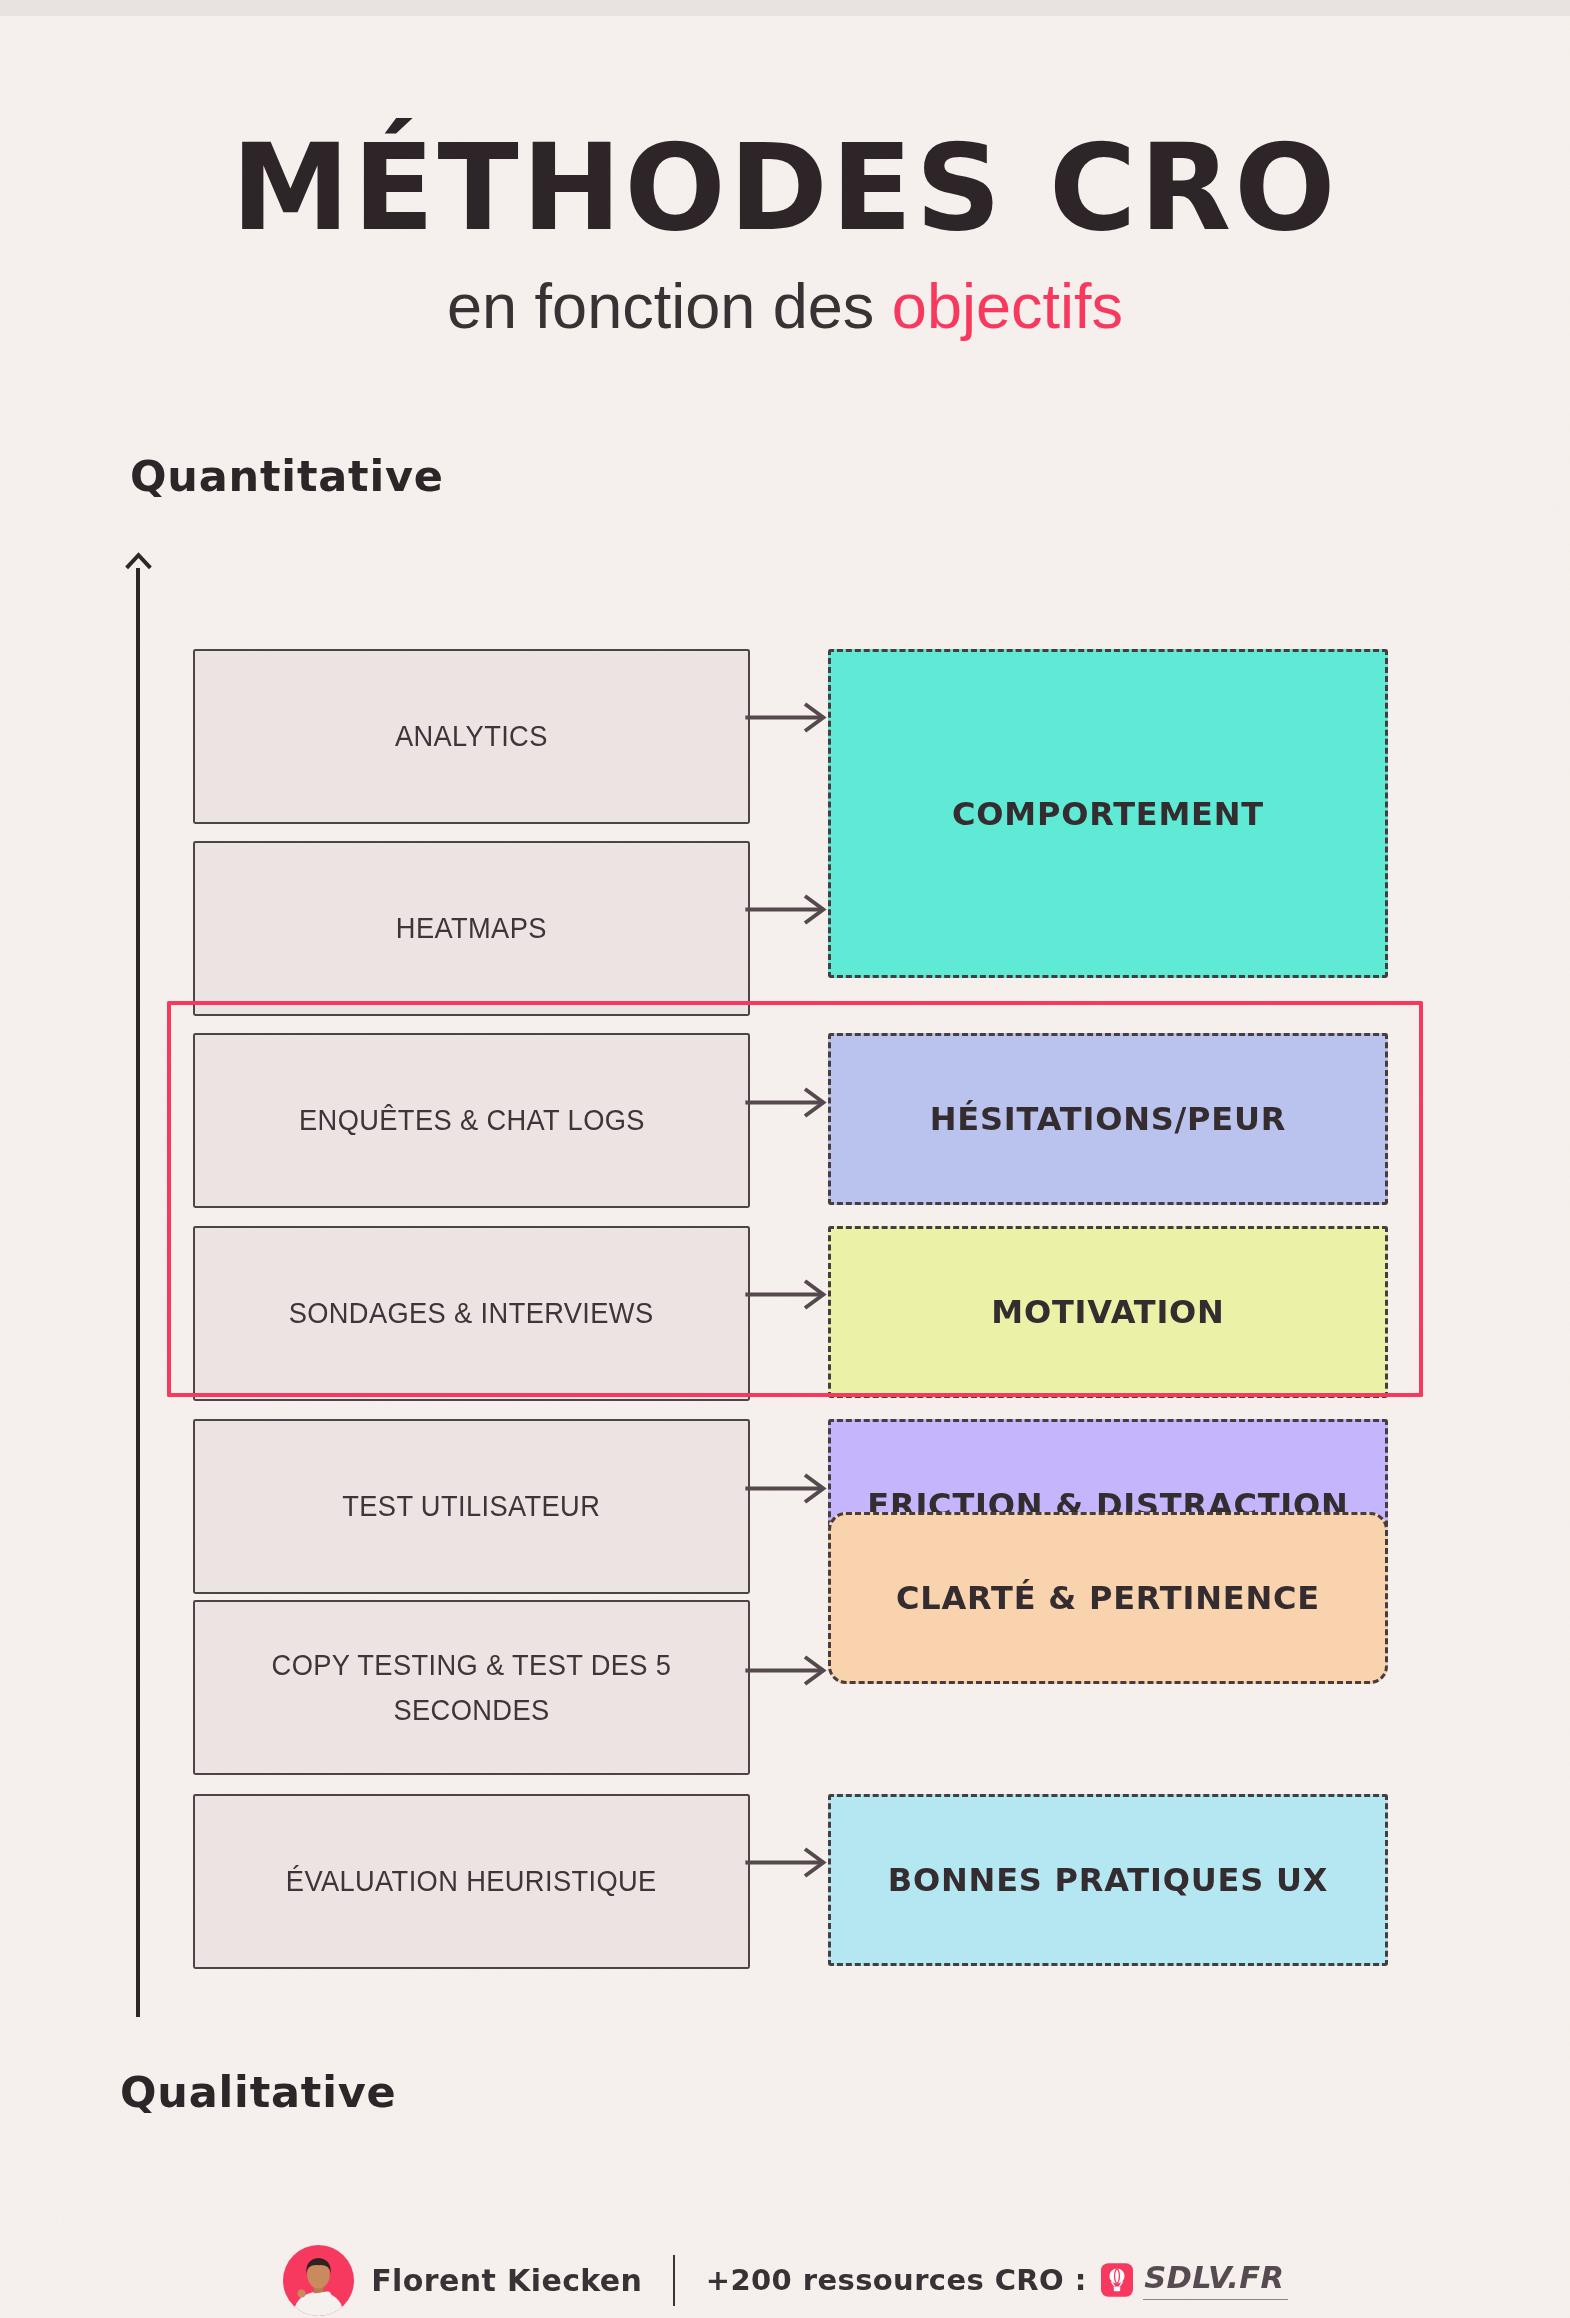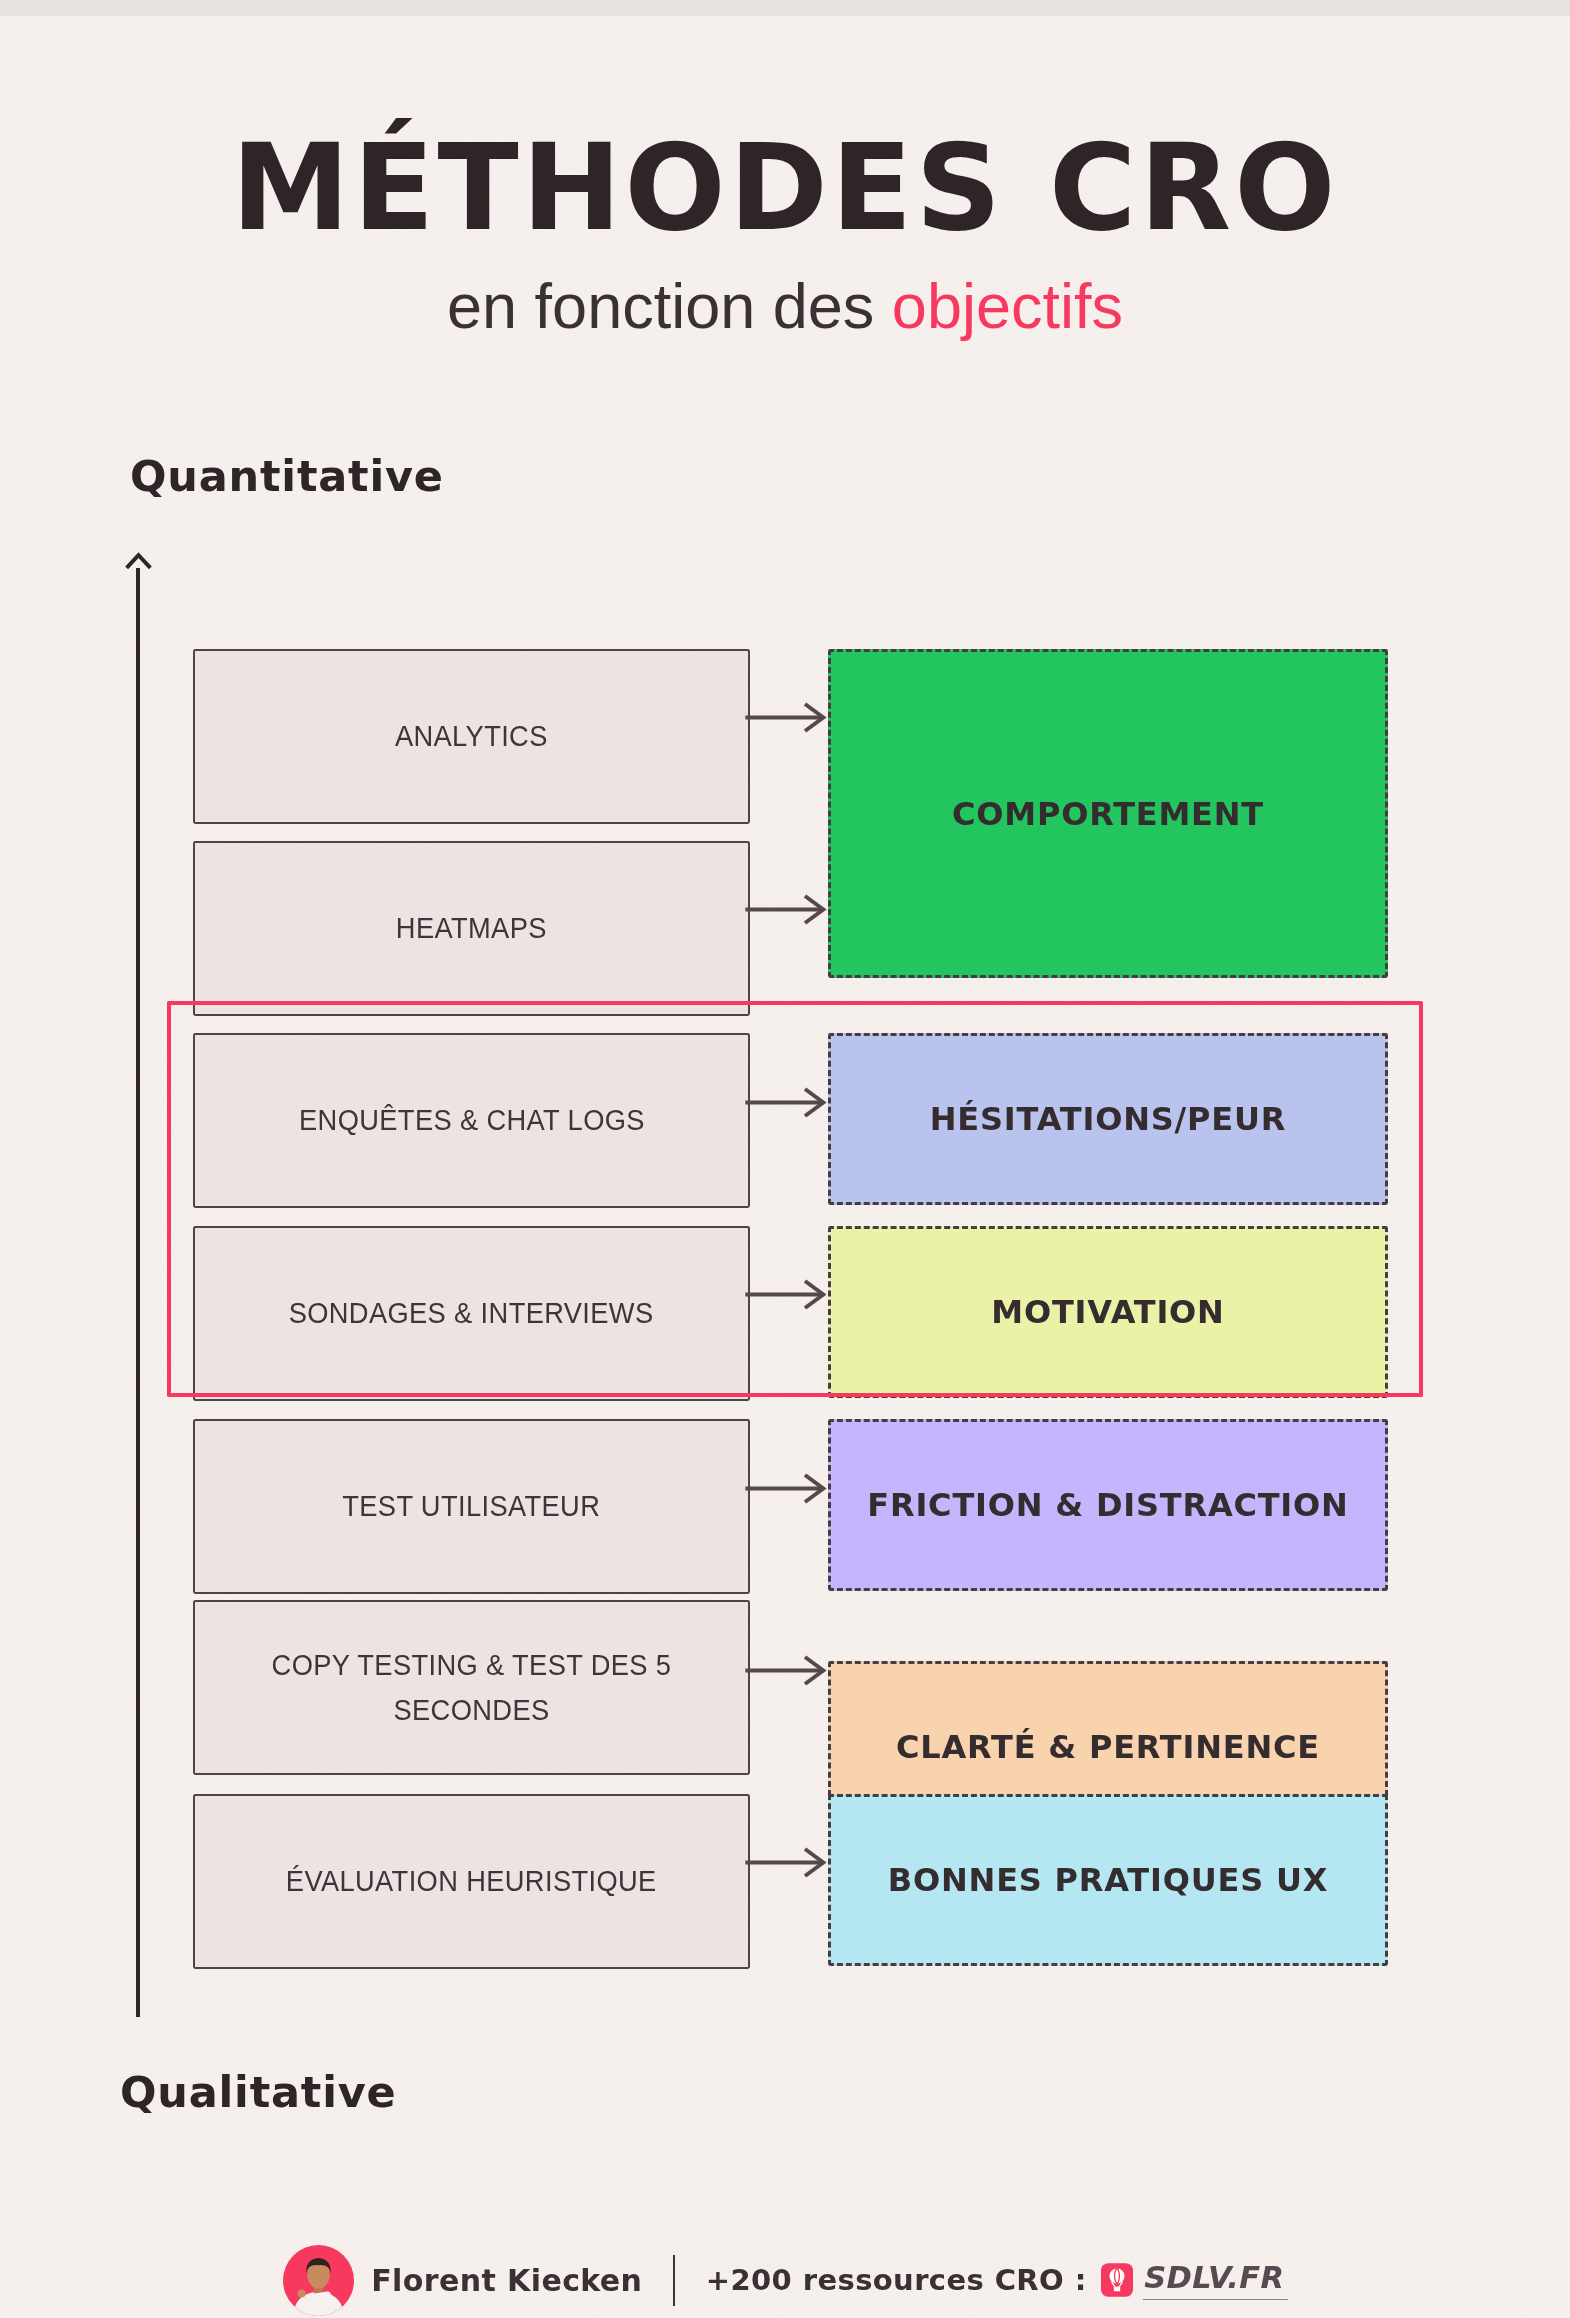--- a/index.html
+++ b/index.html
@@ -47,21 +47,21 @@
   .obox {
     position:absolute; left:828px; width:560px; height:172px;
     border:3.2px dashed #463d41; border-radius:2.4px;
     display:flex; align-items:center; justify-content:center;
   }
   .obox .label {
     font-family:"DejaVu Sans","Liberation Sans",sans-serif; font-weight:bold;
     font-size:32px; letter-spacing:0.8px; color:#342c2f; text-align:center;
   }
   .o1{top:633px; height:329px;} .o2{top:1017px;} .o3{top:1210px;}
-  .o4{top:1403px;} .o5{top:1645px;} .o6{top:1778px;}
+  .o4{top:1403px;} .o5{top:1496px;border-radius:18px;} .o6{top:1778px;}
 
   .red-rect {
     position:absolute; left:167px; top:985px; width:1256px; height:396px;
     border:4.8px solid var(--accent); border-radius:1.6px;
   }
 
   .arrow { position:absolute; left:745px; width:85px; height:35px; }
   .a1{top:684px;} .a2{top:876px;} .a3{top:1069px;} .a4{top:1261px;}
   .a5{top:1455px;} .a6{top:1637px;} .a7{top:1829px;}
 
@@ -119,21 +119,21 @@
   <div class="mbox m5">
       <span class="label">TEST UTILISATEUR</span>
     </div>
   <div class="mbox m6">
       <span class="label">COPY TESTING &amp; TEST DES 5 SECONDES</span>
     </div>
   <div class="mbox m7">
       <span class="label">ÉVALUATION HEURISTIQUE</span>
     </div>
 
-  <div class="obox o1" style="background-color: #22c55e;">
+  <div class="obox o1" style="background-color: #5eead4;">
       <span class="label">COMPORTEMENT</span>
     </div>
   <div class="obox o2" style="background-color: rgb(185, 195, 238);">
       <span class="label">HÉSITATIONS/PEUR</span>
     </div>
   <div class="obox o3" style="background-color: rgb(235, 242, 167);">
       <span class="label">MOTIVATION</span>
     </div>
   <div class="obox o4" style="background-color: #c4b5fd;">
       <span class="label">FRICTION &amp; DISTRACTION</span>

